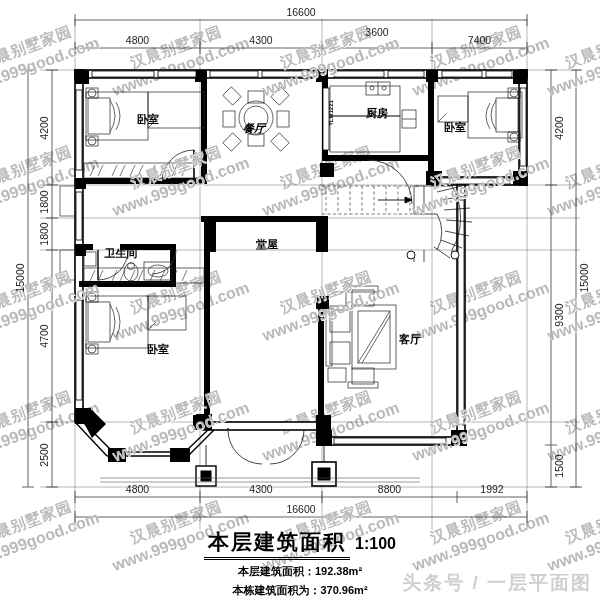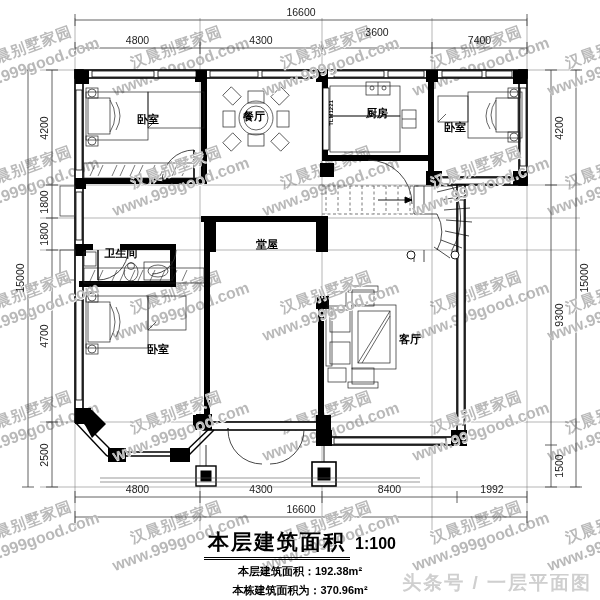--- a/index.html
+++ b/index.html
@@ -482,41 +482,41 @@
       <div class="wm cn" style="left: -22px; top: 530px;">汉晨别墅家园</div>
       <div class="wm en" style="left: -40px; top: 558px;">www.999good.com</div>
       <div class="wm cn" style="left: 278px; top: 530px;">汉晨别墅家园</div>
       <div class="wm en" style="left: 260px; top: 558px;">www.999good.com</div>
       <div class="wm cn" style="left: 563px; top: 530px;">汉晨别墅家园</div>
       <div class="wm en" style="left: 545px; top: 558px;">www.999good.com</div>
     </div>
 
   <div id="room-labels">
       <div class="rlabel" style="left: 148px; top: 119px;">卧室</div>
-      <div class="rlabel" style="left: 254px; top: 116px;">餐厅</div>
+      <div class="rlabel" style="left: 254px; top: 128px; font-style: italic;">餐厅</div>
       <div class="rlabel" style="left: 377px; top: 113px;">厨房</div>
       <div class="rlabel" style="left: 455px; top: 127px;">卧室</div>
       <div class="rlabel" style="left: 121px; top: 253px;">卫生间</div>
       <div class="rlabel" style="left: 267px; top: 244px;">堂屋</div>
       <div class="rlabel" style="left: 158px; top: 349px;">卧室</div>
       <div class="rlabel" style="left: 410px; top: 339px;">客厅</div>
     </div>
   <div id="tag-labels">
       <div class="vlabel" style="left: 331px; top: 113px;">TLM1221</div>
     </div>
   <div id="dim-labels">
       <div class="dim" style="left: 301px; top: 12px;">16600</div>
       <div class="dim" style="left: 137.5px; top: 40px;">4800</div>
       <div class="dim" style="left: 261px; top: 40px;">4300</div>
       <div class="dim" style="left: 377px; top: 32px;">3600</div>
       <div class="dim" style="left: 479.5px; top: 40px;">7400</div>
       <div class="dim" style="left: 301px; top: 509px;">16600</div>
       <div class="dim" style="left: 137.5px; top: 489px;">4800</div>
       <div class="dim" style="left: 261px; top: 489px;">4300</div>
-      <div class="dim" style="left: 389.5px; top: 489px;">8400</div>
+      <div class="dim" style="left: 389.5px; top: 489px;">8800</div>
       <div class="dim" style="left: 492px; top: 489px;">1992</div>
       <div class="dimv" style="left: 20px; top: 278px;">15000</div>
       <div class="dimv" style="left: 44px; top: 127.5px;">4200</div>
       <div class="dimv" style="left: 44px; top: 201.5px;">1800</div>
       <div class="dimv" style="left: 44px; top: 234px;">1800</div>
       <div class="dimv" style="left: 44px; top: 336px;">4700</div>
       <div class="dimv" style="left: 44px; top: 454.5px;">2500</div>
       <div class="dimv" style="left: 584px; top: 278px;">15000</div>
       <div class="dimv" style="left: 559px; top: 127.5px;">4200</div>
       <div class="dimv" style="left: 559px; top: 315px;">9300</div>

